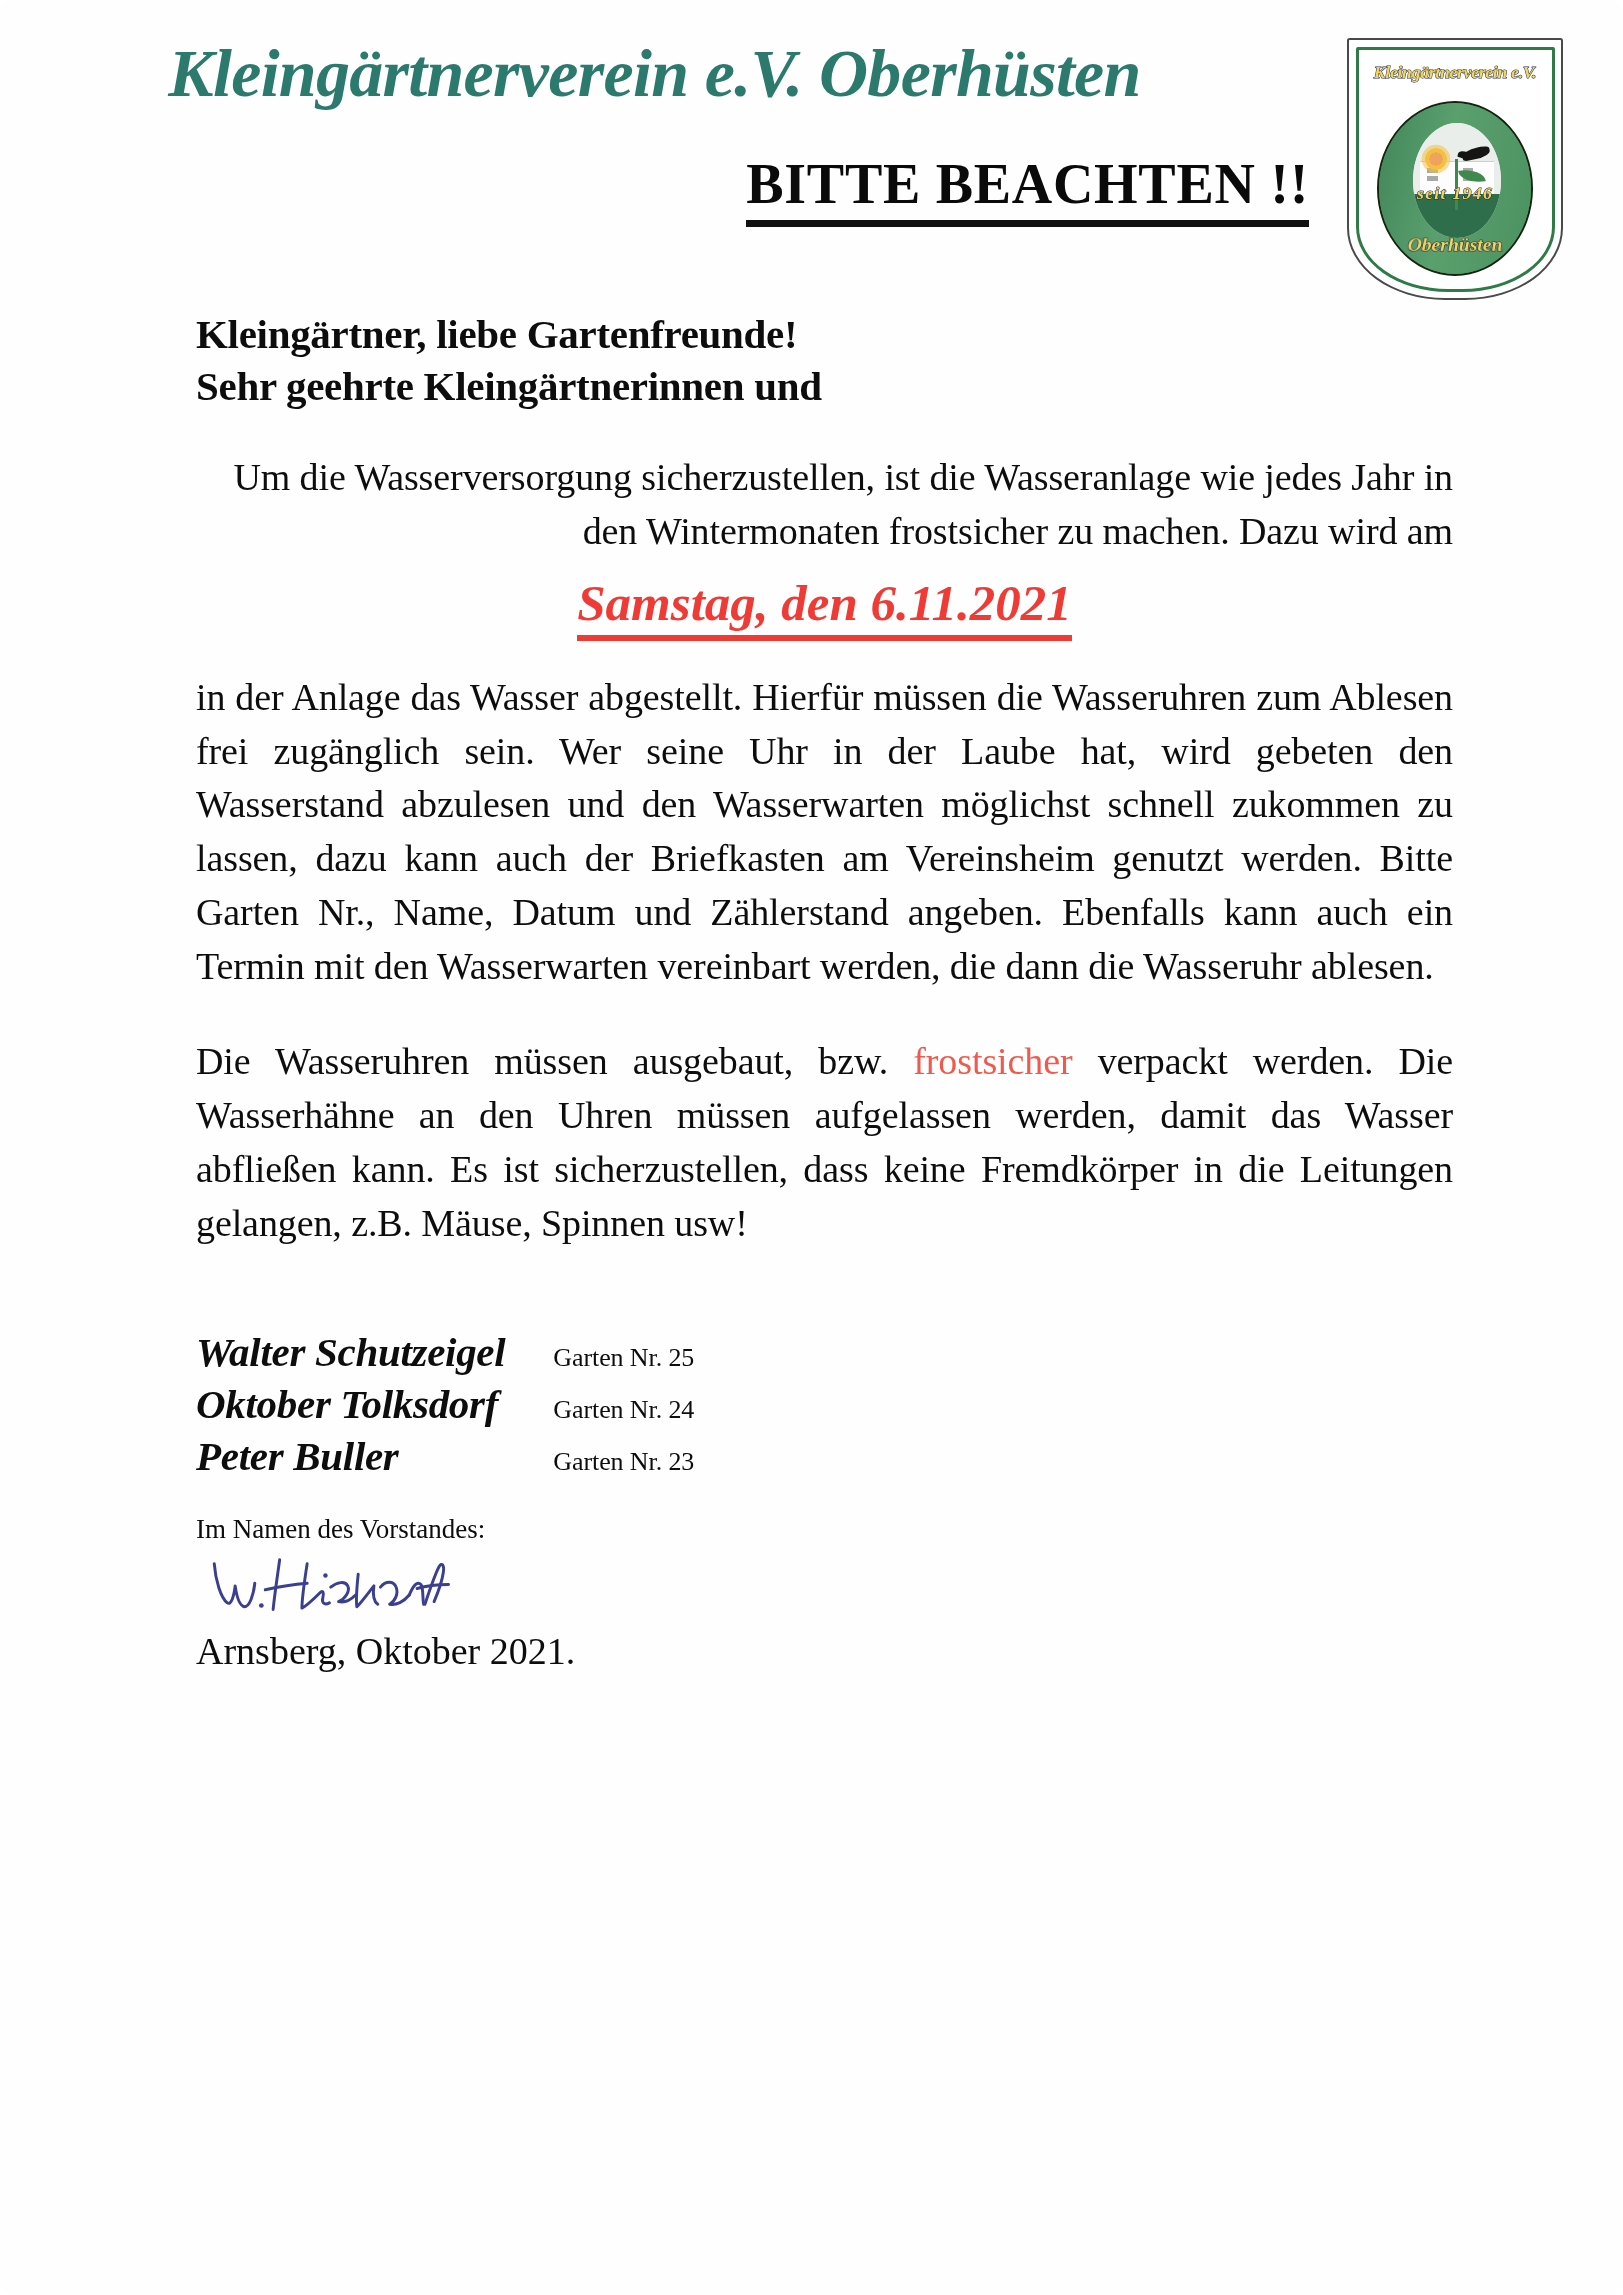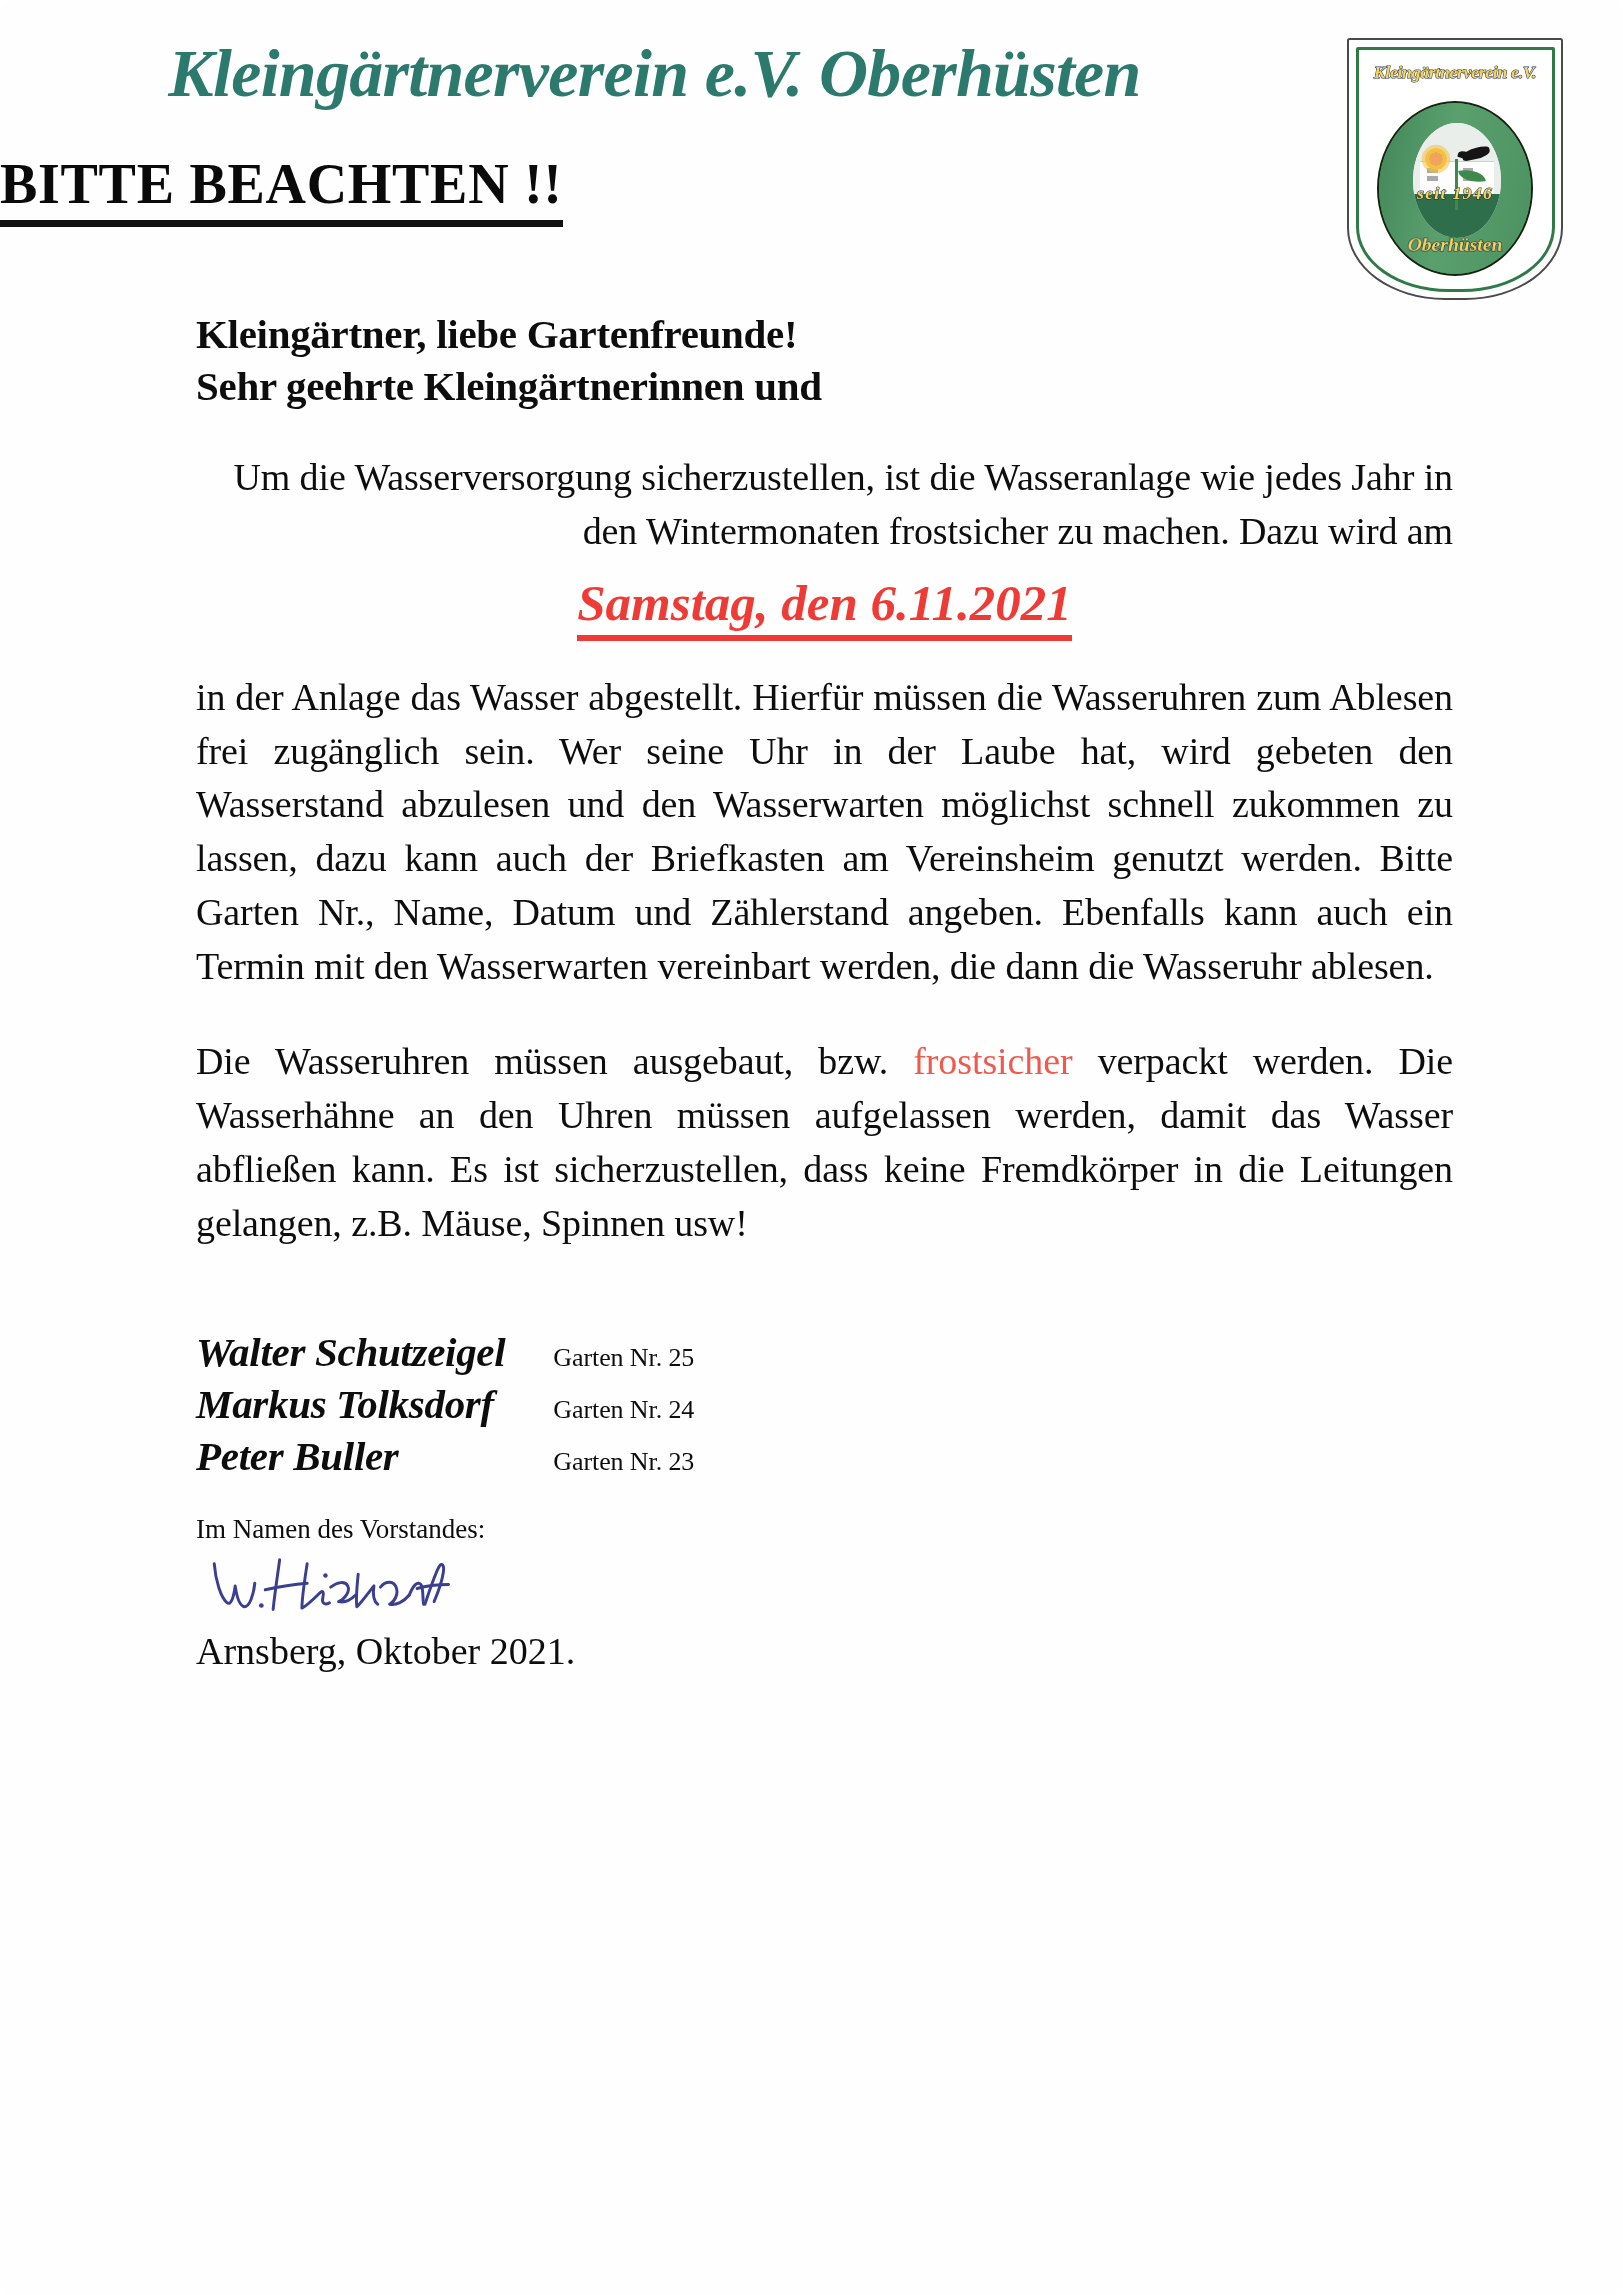--- a/index.html
+++ b/index.html
@@ -47,21 +47,21 @@
     color: #2b7a6d;
     white-space: nowrap;
     line-height: 1.05;
   }
 
   .notice-title-wrap {
     position: absolute;
     top: 156px;
     left: 0;
     width: 1309px;
-    text-align: left;
+    text-align: right;
   }
   .notice-title {
     display: inline-block;
     font-family: "Liberation Serif", "DejaVu Serif", serif;
     font-weight: bold;
     font-size: 56px;
     letter-spacing: 0.7px;
     color: #0a0a0a;
     padding-bottom: 7.9px;
     border-bottom: 7.2px solid #111111;
@@ -356,21 +356,21 @@
 
     <p class="para para-block-3"><span>Die Wasseruhren müssen ausgebaut, bzw. </span><span class="highlight-red">frostsicher</span><span> verpackt werden. Die Wasserhähne an den Uhren müssen aufgelassen werden, damit das Wasser abfließen kann. Es ist sicherzustellen, dass keine Fremdkörper in die Leitungen gelangen, z.B. Mäuse, Spinnen usw!</span></p>
 
     <table class="wardens">
       <tbody>
         <tr>
           <td class="warden-name">Walter Schutzeigel</td>
           <td class="warden-garden">Garten Nr. 25</td>
         </tr>
         <tr>
-          <td class="warden-name">Markus Tolksdorf</td>
+          <td class="warden-name">Oktober Tolksdorf</td>
           <td class="warden-garden">Garten Nr. 24</td>
         </tr>
         <tr>
           <td class="warden-name">Peter Buller</td>
           <td class="warden-garden">Garten Nr. 23</td>
         </tr>
       </tbody>
     </table>
 
     <div class="signoff">Im Namen des Vorstandes:</div>

